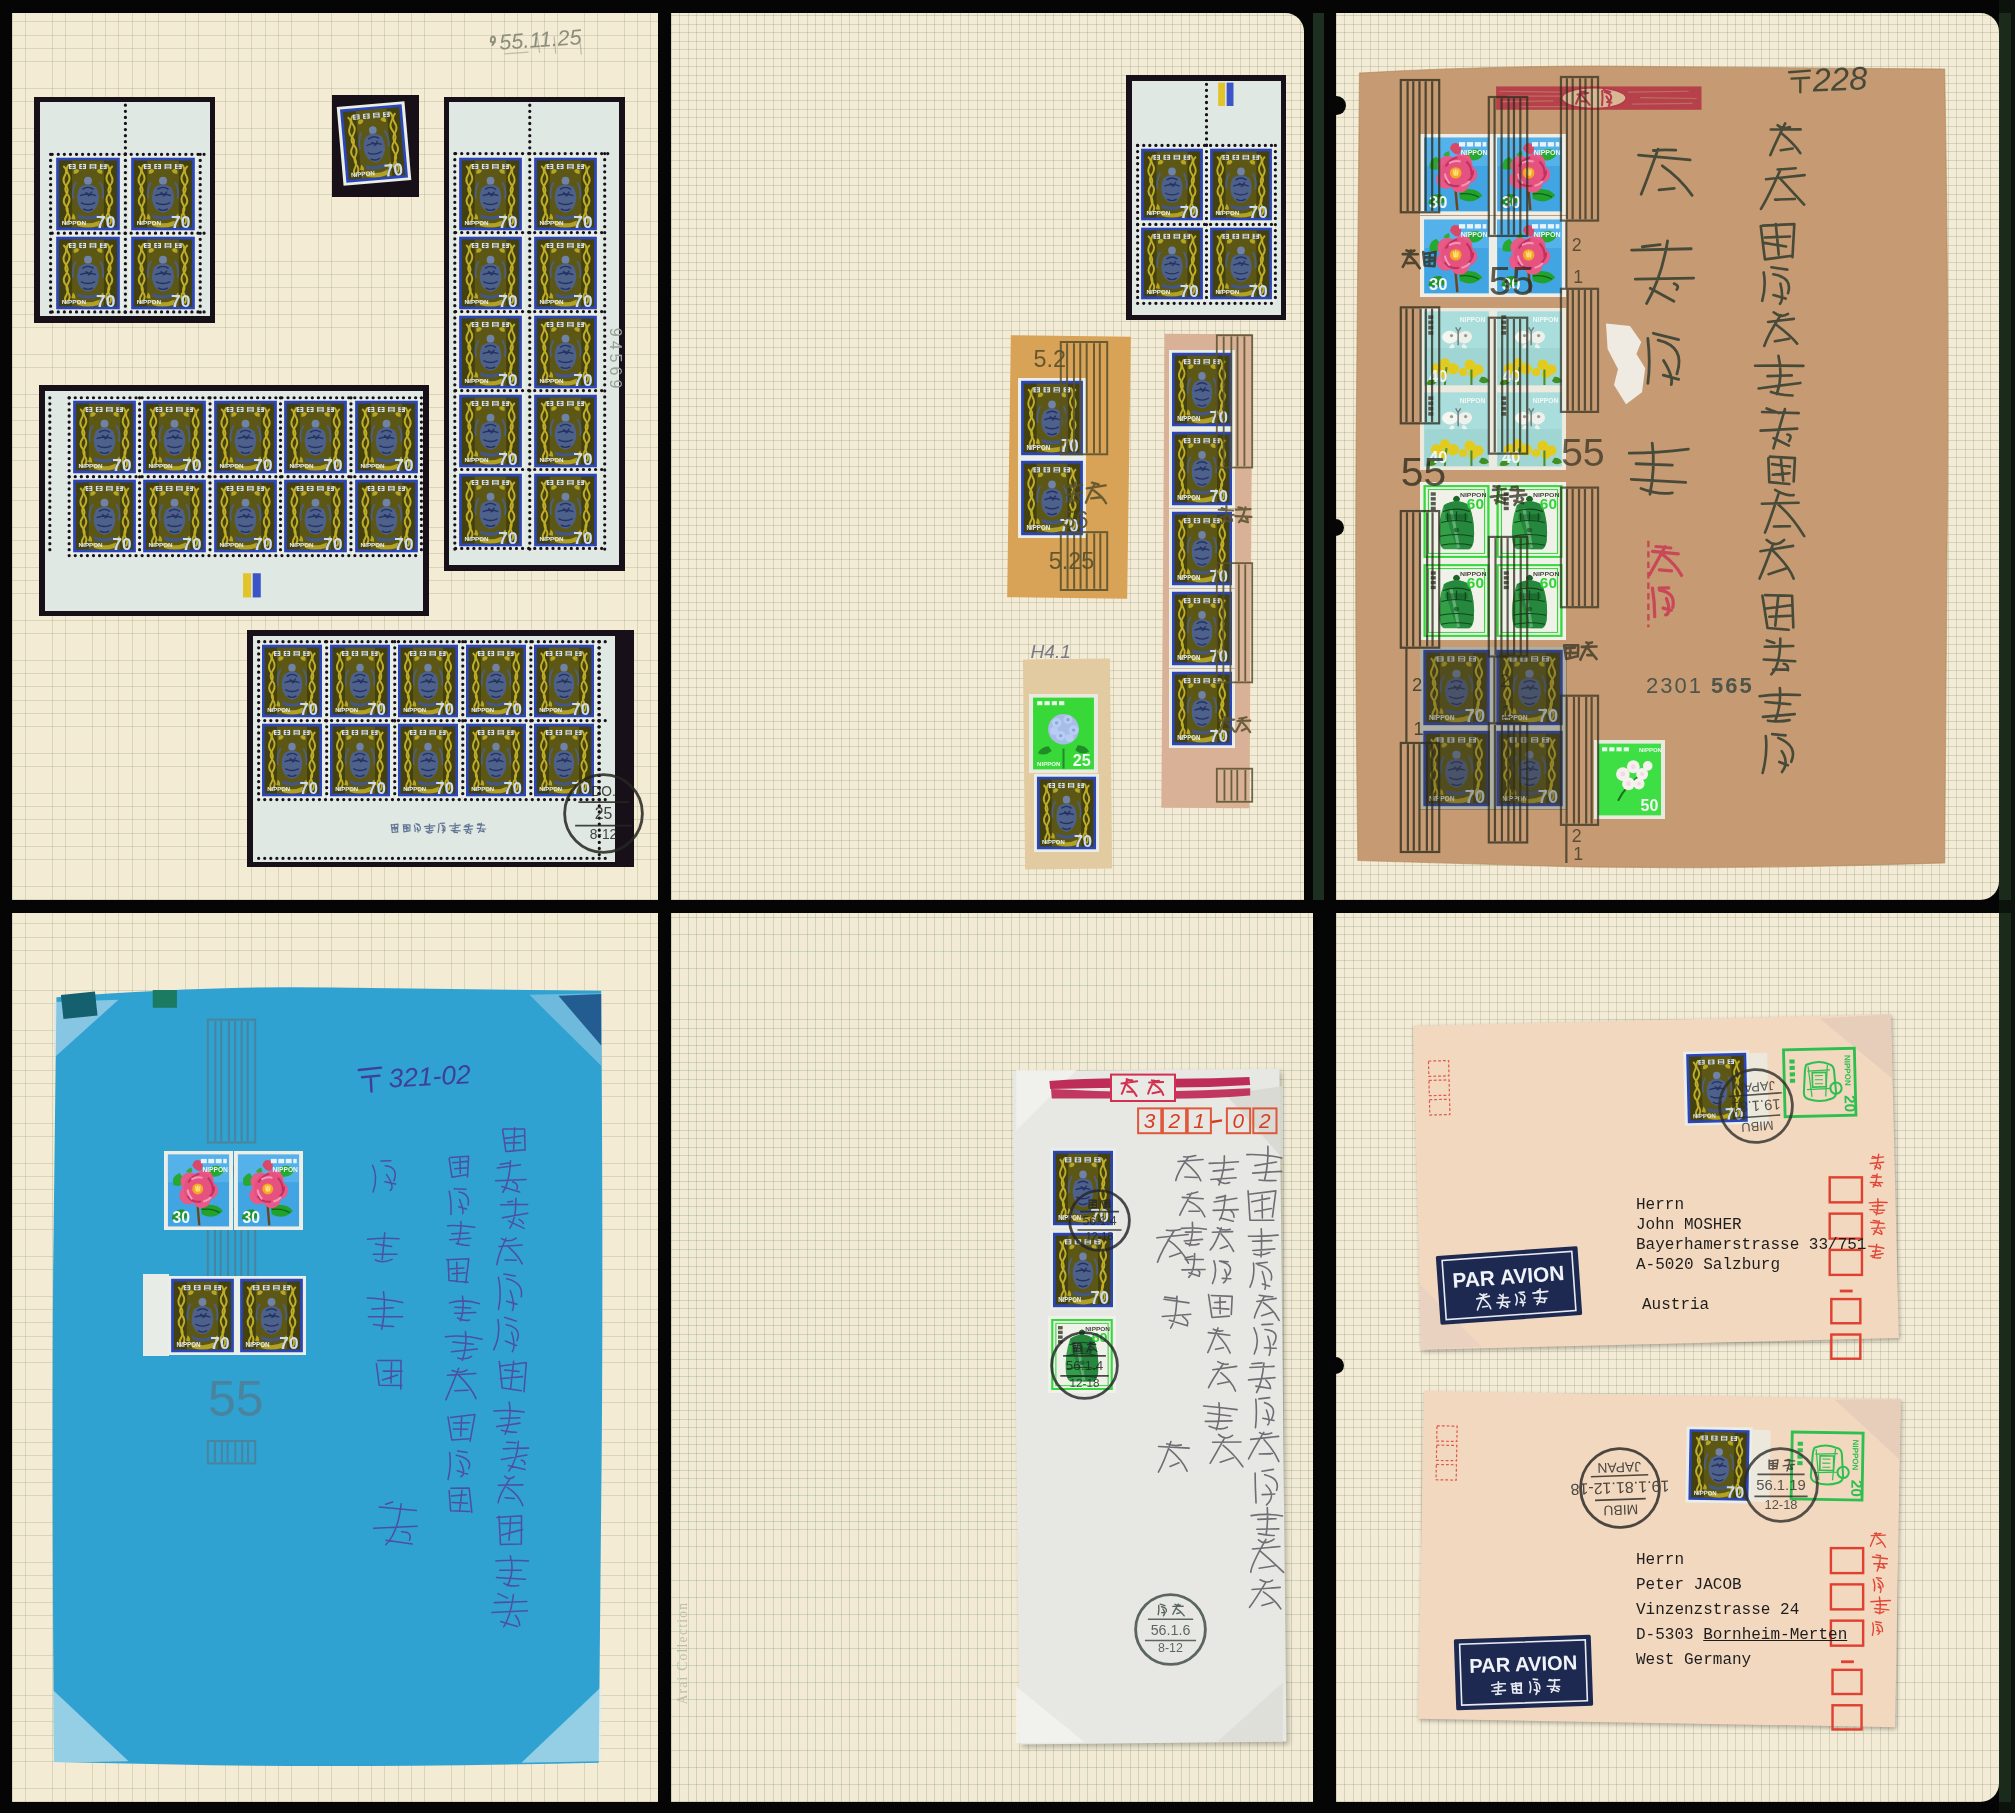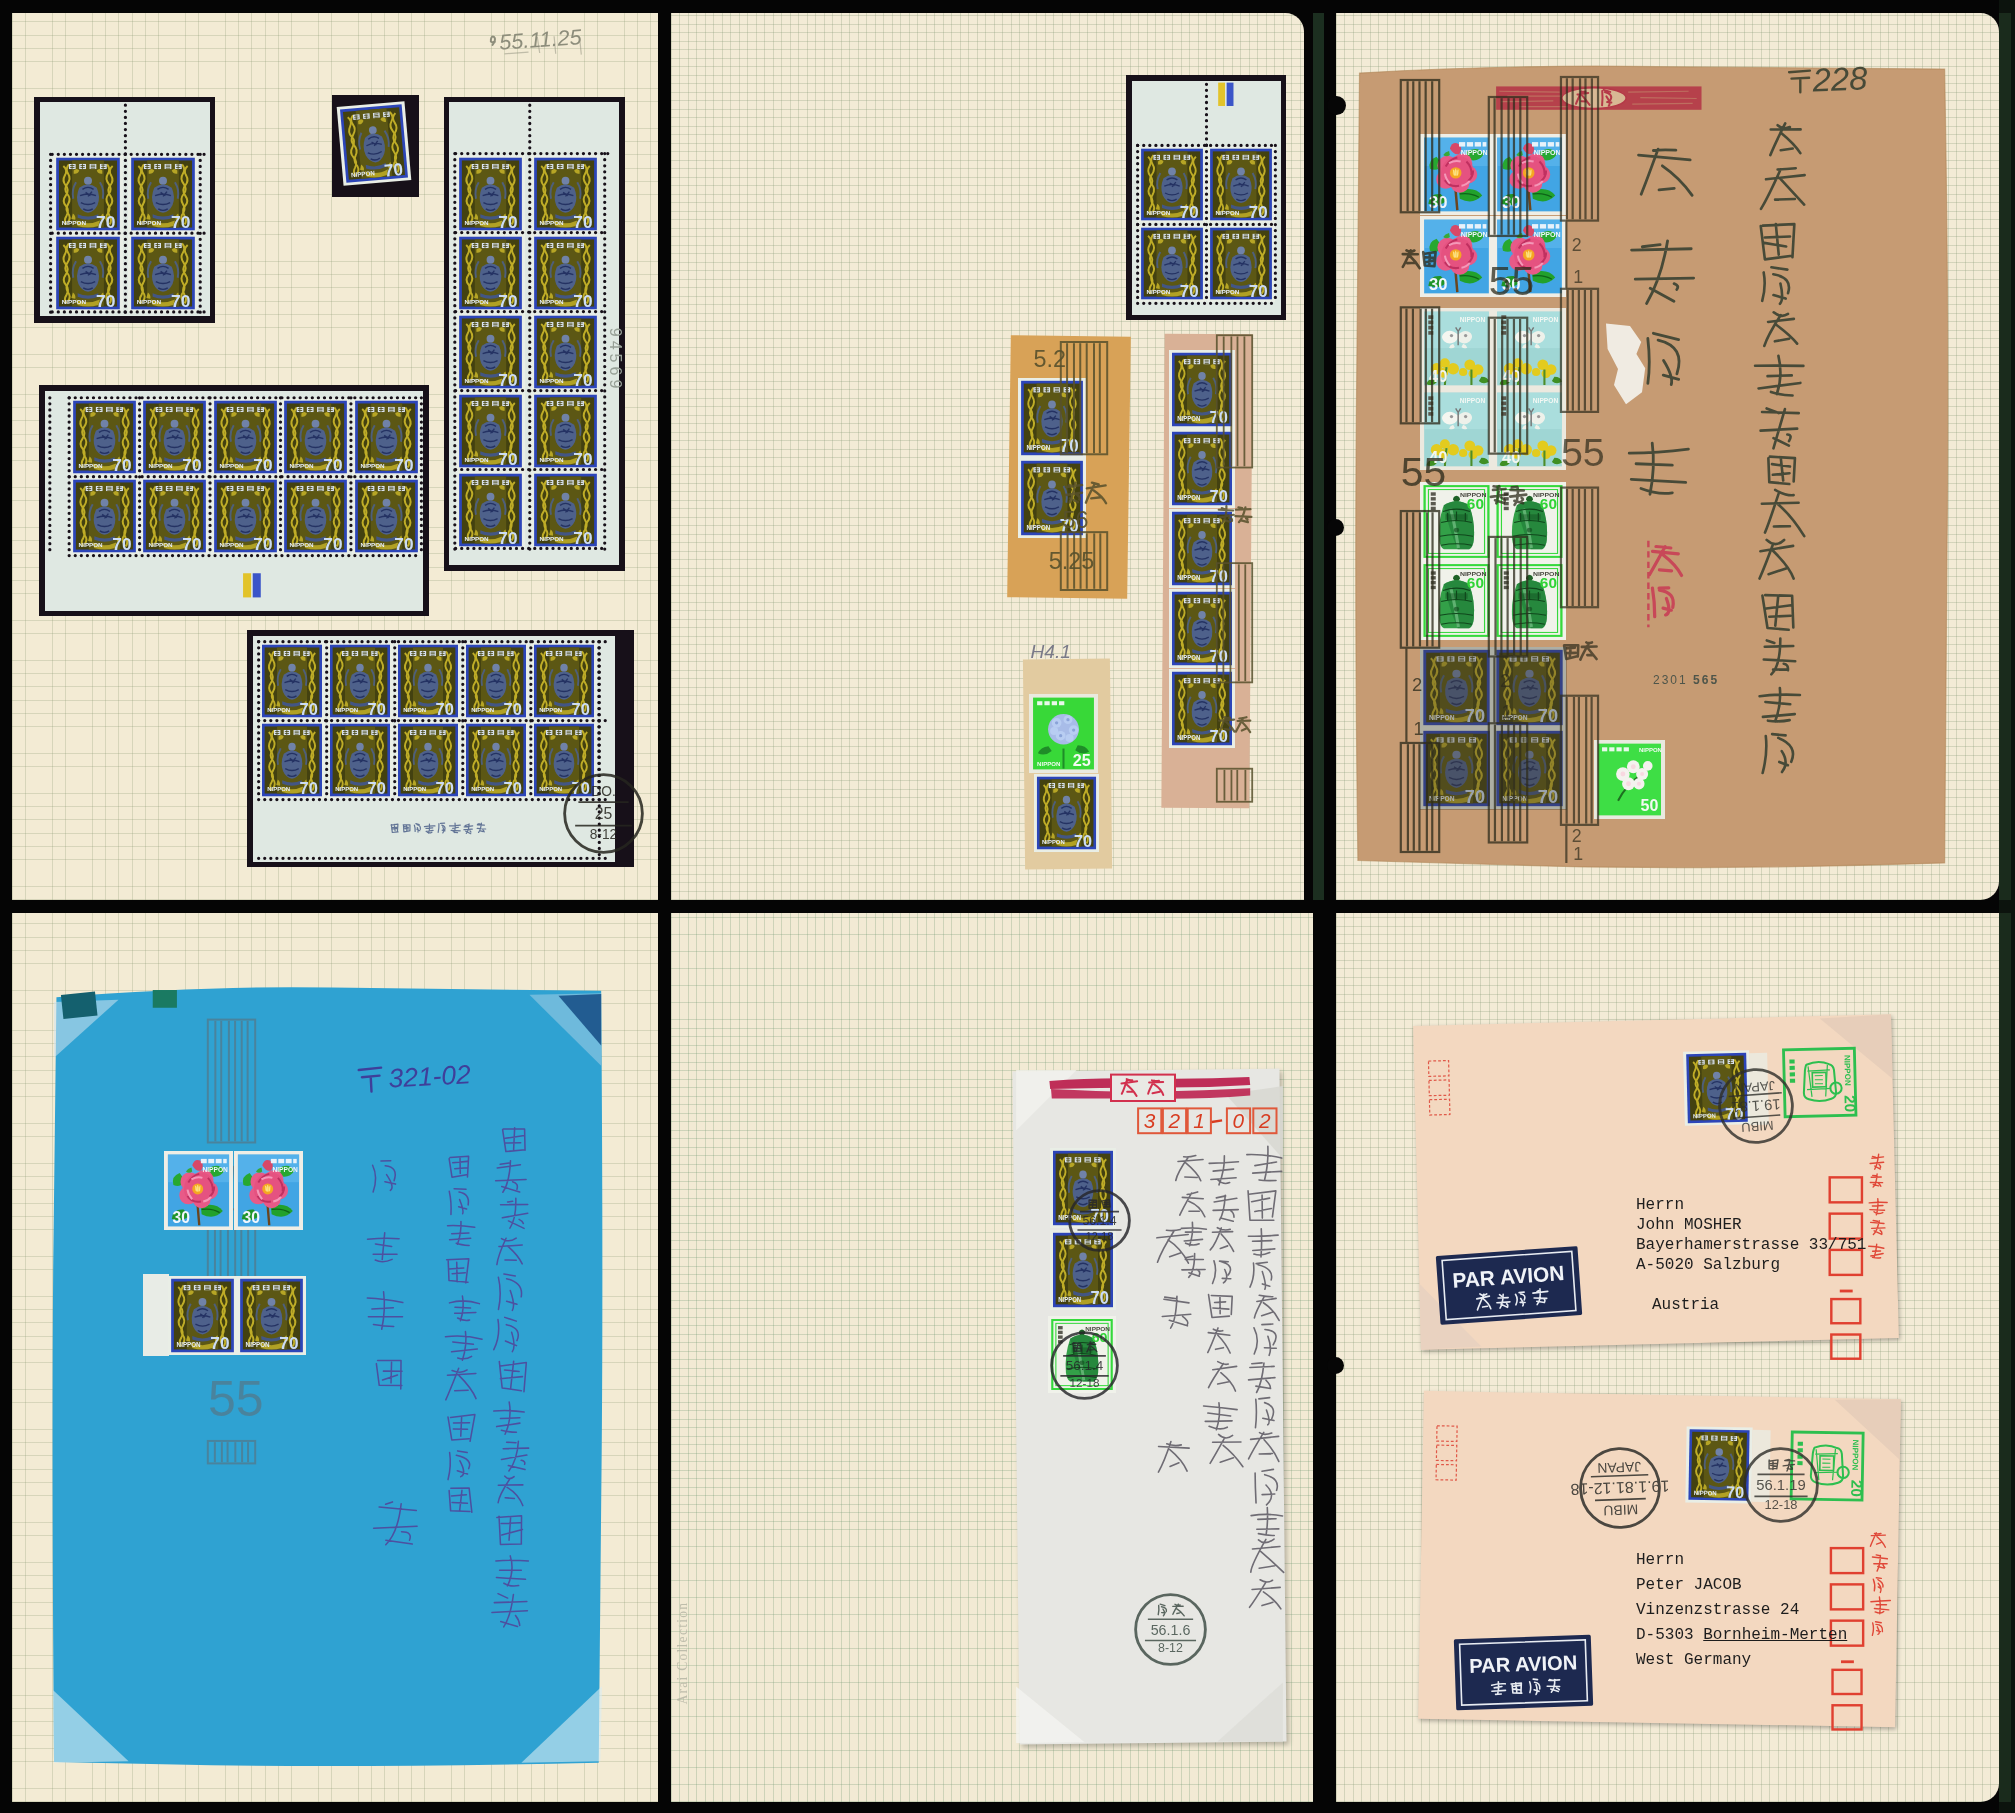--- a/index.html
+++ b/index.html
@@ -512,21 +512,21 @@
       <path d="M1051.2134433729502,1696.160422647295 Q1095.7913131368382,1690.1866069659714 1151.2181954557702,1692.9733173350412 M1101.4316546073278,1675.7608922186362 Q1105.3288131099414,1717.679598224619 1089.5317247996318,1758.9754257603563 M1059.3789356795642,1747.3548859451353 L1138.4274081908204,1740.6138814954136 M1065.482546665843,1710.528052547923 L1127.227276838331,1715.9911876824438 M1071.7803538554845,1756.823024529602 Q1100.4331198119241,1760.6728387523085 1125.682443105679,1755.3933576427341" fill="none" stroke="#474a38" stroke-width="6.5" stroke-linecap="round" stroke-linejoin="round" opacity="1.0"></path>
       <path d="M1066.4874929262205,1795.1754463201564 Q1071.4670889041195,1837.2215418494322 1058.683078360327,1886.6491347004498 M1097.3975523599627,1799.5218087528488 Q1146.7267213279133,1818.9119824005716 1129.7798527213413,1858.9538738914152 M1106.1181942683959,1832.481508834089 Q1124.8765747129264,1860.8301985351552 1106.7015640461104,1884.2136682516652 M1082.2547576505299,1790.2576610534181 L1115.616965269596,1793.3632391094338 M1100.0002134467927,1859.3329922221797 L1121.3454278328916,1867.45035791396" fill="none" stroke="#474a38" stroke-width="6.5" stroke-linecap="round" stroke-linejoin="round" opacity="1.0"></path>
       <path d="M799.0971218629619,337.91764697057226 Q768.8800095507474,421.16669579928134 757.144690085613,449.7910485678998 M809.6903468022489,379.3500673271029 Q853.7424622968473,409.7187568969254 883.6838642750052,452.6742269223941 M750.6210025544679,352.93815161121904 L878.738311642575,364.43563785553897 M787.5053041185823,341.3979213031001 Q809.2457894072668,338.44347210774396 843.2812774833386,340.5629141182323 M801.4388387022437,439.17105525821864 L839.2167945873274,435.5586104306259" fill="none" stroke="#474a38" stroke-width="7" stroke-linecap="round" stroke-linejoin="round" opacity="1.0"></path>
       <path d="M733.3747623912989,588.5338440415496 L881.3376208732399,585.2504356666169 M742.4961497044445,660.884890187457 L887.3768000200362,658.1129324892033 M822.6068258939305,566.0139784812089 Q807.2683627838617,657.8163969984956 770.6022551926497,721.0891332953506 M779.4855926365249,683.4497995130168 L838.3772780204523,715.6042541043823 M760.0287458890116,580.2400319810636 L804.1259113518772,574.8677689449216 M838.9919263476803,671.7337238833529 Q852.7806696968245,676.6783960369188 845.5982443642889,686.4196314626994" fill="none" stroke="#474a38" stroke-width="7" stroke-linecap="round" stroke-linejoin="round" opacity="1.0"></path>
       <path d="M773.6425749389783,808.1004276749234 Q780.7810025958299,869.1351766126086 773.7211259990185,919.4230269916937 M799.0944187679656,811.9712525949802 Q868.0148725104848,828.0882904560257 845.832760756792,895.9233408840693 M812.7018547011365,862.4508832434915 Q837.6286949244842,902.643428910063 831.7785079844521,922.4946580101911 M787.4383032290955,795.0526264071226 L850.0653773074997,810.9088054576354 M811.926543991693,899.1754684743364 L850.285933686831,909.3379635090666" fill="none" stroke="#474a38" stroke-width="7" stroke-linecap="round" stroke-linejoin="round" opacity="1.0"></path>
       <path d="M727.4724594935676,1092.8124362463623 Q795.2728959536131,1092.9714417939922 874.3736012840268,1082.8447921890358 M784.5666952492828,1067.6472724621751 Q792.5407490583797,1127.9763424063149 778.9873880070247,1194.7347204465896 M732.4963372950671,1157.6408828177123 L867.7771087004625,1165.2493725311858 M744.4445344802757,1118.9840582317215 L834.5165042782987,1122.5703988826347 M756.5948460763077,1180.5461671144747 Q799.7598457027335,1196.8978160145186 834.5336601058034,1191.1478652683877" fill="none" stroke="#474a38" stroke-width="7" stroke-linecap="round" stroke-linejoin="round" opacity="1.0"></path>
       <path d="M816.8143174119484,1324.6264044244367 Q787.7040563803527,1378.039597602582 777.8358744487768,1394.284772487021 M811.8533650150641,1345.5956059836567 Q842.7127781927306,1368.9821796524946 857.4947276882845,1396.2851436244664 M785.3681174128891,1336.6467537998649 L849.2972089448435,1342.8511313313586 M793.8532749656165,1324.467249317308 Q815.5685149162294,1325.7173130667031 830.7303222772546,1328.1171712512753 M802.4487111662671,1382.39212584537 L832.628164487738,1384.8701653692242" fill="none" stroke="#c84858" stroke-width="8" stroke-linecap="round" stroke-linejoin="round" opacity="1.0"></path>
       <path d="M785.0948493026759,1427.5627528179286 Q790.9667864359642,1462.8416045095878 790.771175084665,1498.7123228189735 M802.3109849967107,1432.6268125559816 Q843.2361427430592,1438.6365651760052 835.560039214304,1475.3870216977755 M819.7895218421943,1453.552626331687 Q833.1700504429999,1489.3934777498414 817.7391907356658,1494.3962516228914 M801.5856275677046,1427.7003810390634 L825.6773956341716,1426.8971488666036 M811.4146933477074,1477.3747243948758 L832.1580836228421,1482.6225441568427" fill="none" stroke="#c84858" stroke-width="8" stroke-linecap="round" stroke-linejoin="round" opacity="1.0"></path>
       <path d="M775,1310 l0,215" stroke="#c84858" stroke-width="6" fill="none" stroke-dasharray="16 10"></path>
     </svg>
-    <div class="abs" style="left:317px;top:660px;font-size:12px;color:#4e554a;letter-spacing:2px">2301 <b>565</b></div>
+    <div class="abs" style="left:310px;top:660px;font-size:22px;color:#4e554a;letter-spacing:2px">2301 <b>565</b></div>
     <svg class="abs" style="left:258px;top:306px" width="64" height="89" viewBox="0 0 160 220">
       <path d="M30,10 l60,6 28,40 -12,30 22,36 -8,60 -40,30 -30,-48 10,-40 -26,-50 z" fill="#f2efe8" opacity="0.95"></path>
     </svg>
     <svg class="abs" style="left:84px;top:121px;opacity:1.0" width="73" height="81" viewBox="0 0 176 200" preserveAspectRatio="none">
       <use href="#s30"></use>
     </svg>
     <svg class="abs" style="left:157px;top:121px;opacity:1.0" width="73" height="81" viewBox="0 0 176 200" preserveAspectRatio="none">
       <use href="#s30"></use>
     </svg>
     <svg class="abs" style="left:84px;top:203px;opacity:1.0" width="73" height="81" viewBox="0 0 176 200" preserveAspectRatio="none">
@@ -906,21 +906,21 @@
       <path d="M1323.0458049404317,719.3581445329428 Q1344.4766380940234,716.9908093728136 1367.571517470216,718.5118561860867 M1344.3064247699529,708.9377294048453 Q1346.678639849465,727.355153216955 1340.7447561116953,748.9958829501542 M1324.7161233624336,736.1151443526053 L1361.1335783468974,737.5772422432258 M1330.8852638922403,726.8921491835179 L1357.08965577261,725.8458755951935 M1334.8948505422595,741.2151340331379 Q1343.1971086903852,749.2968984808223 1356.8365551336324,743.3358802504126" fill="none" stroke="#e04838" stroke-width="3.5" stroke-linecap="round" stroke-linejoin="round" opacity="1.0"></path>
       <path d="M1326.432651856923,767.780611924242 L1359.6766234859763,770.5808575380901 M1329.067702341986,782.4834678799697 L1362.0686888286036,781.4137865087058 M1347.8031813082682,763.7021676110191 Q1343.6894619749346,787.2926740781026 1333.2938566973137,797.9527270433399 M1335.3293882189487,788.7218448021041 L1354.2509670381787,797.6676546142937 M1332.7813118452393,762.9569993143457 L1343.5575752463692,764.9064541016054 M1349.8370449229603,786.8195369951692 Q1355.0763458587328,791.0596480043747 1354.6164026527247,795.0382059103026" fill="none" stroke="#e04838" stroke-width="3.5" stroke-linecap="round" stroke-linejoin="round" opacity="1.0"></path>
       <path d="M1321.7910580970051,826.9634512611491 Q1341.12218308464,826.735736246901 1359.202454774814,831.8792422287095 M1341.6675306386317,822.0438742665541 Q1340.4647485613773,838.7375947889858 1335.2585448847497,854.5875797388726 M1326.980905390994,851.0007876780663 L1357.6007550947395,844.8684347963751 M1331.4533240856606,839.308373216576 L1351.1516400530786,838.6246151707592 M1331.1691573511855,854.5610535181168 Q1342.1580125972305,856.9800877387204 1351.3507669577054,855.6181428779977" fill="none" stroke="#e04838" stroke-width="3.5" stroke-linecap="round" stroke-linejoin="round" opacity="1.0"></path>
       <rect x="1225" y="656" width="80" height="62" fill="none" stroke="#e04030" stroke-width="6"></rect>
       <rect x="1225" y="746" width="80" height="62" fill="none" stroke="#e04030" stroke-width="6"></rect>
       <rect x="1225" y="836" width="80" height="62" fill="none" stroke="#e04030" stroke-width="6"></rect>
       <path d="M1250,938 l32,0" stroke="#e04030" stroke-width="7"></path>
       <rect x="1229" y="958" width="72" height="60" fill="none" stroke="#e04030" stroke-width="6"></rect>
       <rect x="1229" y="1046" width="72" height="60" fill="none" stroke="#e04030" stroke-width="6"></rect>
     </svg>
-    <div class="abs mono" style="left:300px;top:282px;font-size:16px;line-height:20px;color:#1d1d1d">Herrn<br>John MOSHER<br>Bayerhamerstrasse 33/751<br>A-5020 <span style="">Salzburg</span><br><br><span style="margin-left:16px">Austria</span></div>
+    <div class="abs mono" style="left:300px;top:282px;font-size:16px;line-height:20px;color:#1d1d1d">Herrn<br>John MOSHER<br>Bayerhamerstrasse 33/751<br>A-5020 <span style="">Salzburg</span><br><br><span style="margin-left:6px">Austria</span></div>
     <div class="abs" style="left:102px;top:338px;width:142px;height:69px;background:#1d2950;transform:rotate(-4deg);border-radius:1.6px"></div>
     <svg class="abs" style="left:102px;top:338px;transform:rotate(-4deg)" width="142" height="69" viewBox="0 0 352 172">
       <rect x="14" y="12" width="324" height="148" fill="none" stroke="#e8ecf2" stroke-width="4"></rect>
       <text x="176" y="82" text-anchor="middle" font-size="52" font-weight="bold" fill="#f0f3f8" font-family="Liberation Sans,sans-serif">PAR AVION</text>
       <path d="M112.20623310117193,103.22717954850059 Q97.64299518604268,131.1217433241234 93.35942508774484,141.14956756093403 M108.62853417224751,113.16317531824419 Q123.12602811960299,126.46143680886323 126.78940786826989,140.41222041132008 M93.49601639511317,113.65297522842624 L125.3748695766611,109.00687183288888 M102.00036617949617,101.88968787023096 Q109.11186306088165,109.31138382731673 119.26622217500432,103.007799144427 M106.65978647350259,135.07878891591193 L118.82060082088947,134.03974207420362" fill="none" stroke="#e8ecf2" stroke-width="4" stroke-linecap="round" stroke-linejoin="round" opacity="1.0"></path>
       <path d="M146.70368194076346,115.10673941539251 L171.82163352808735,115.90683197576864 M142.91066282158292,126.85197722512125 L175.48648061858847,126.81186821418353 M159.9673437904225,106.69354037702432 Q157.60835376386203,130.34271318795248 149.79099437152425,140.71599562909955 M153.10222198339528,131.46170061421154 L168.41491360209773,140.1450185061786 M150.81393737220696,107.06128619038988 L155.44443389279536,111.40750570501041 M166.7298262942398,131.06181676592013 Q170.5968343353775,132.3921096336781 168.93722454847418,138.94274531508864" fill="none" stroke="#e8ecf2" stroke-width="4" stroke-linecap="round" stroke-linejoin="round" opacity="1.0"></path>
       <path d="M190.6365133087513,109.02381767578206 Q197.55768304427173,121.46084645489829 189.7995735879849,135.18947181344657 M203.58195408880812,109.31081103220245 Q217.63820486418803,111.92599959571534 211.36480142384224,124.72086966095478 M202.835360757562,120.40863600062329 Q211.18237791165387,133.60270759101397 206.81413562824167,138.88201981594253 M199.93394793775695,105.3779400489636 L212.47021777403708,105.17128632348278 M200.83276223465228,129.89799940509127 L213.00973773428052,130.93897824928948" fill="none" stroke="#e8ecf2" stroke-width="4" stroke-linecap="round" stroke-linejoin="round" opacity="1.0"></path>
       <path d="M234.14219481244186,109.20304814986832 L271.40157324116336,107.46362058748102 M236.22977327503466,121.31779948829572 L267.7110182142961,124.49990896188767 M252.4119196751992,99.86865400336326 Q253.4881087014288,127.5826884900806 242.74149146621772,138.34205553370458 M242.46925380323174,130.18346770049365 L261.2102865956071,134.53458861186996 M244.4445748210401,106.3427740187154 L248.46448944649953,104.0688318199974 M260.073350080486,123.96433357765758 Q264.0854575035095,129.76564830625736 262.0085264474557,132.13167023709434" fill="none" stroke="#e8ecf2" stroke-width="4" stroke-linecap="round" stroke-linejoin="round" opacity="1.0"></path>
     </svg>
     <div class="abs" style="left:85px;top:482px;width:477px;height:328px;background:#f3d8c0;transform:rotate(1.0deg);box-shadow:1.2px 2px 4px rgba(0,0,0,0.3)"></div>

